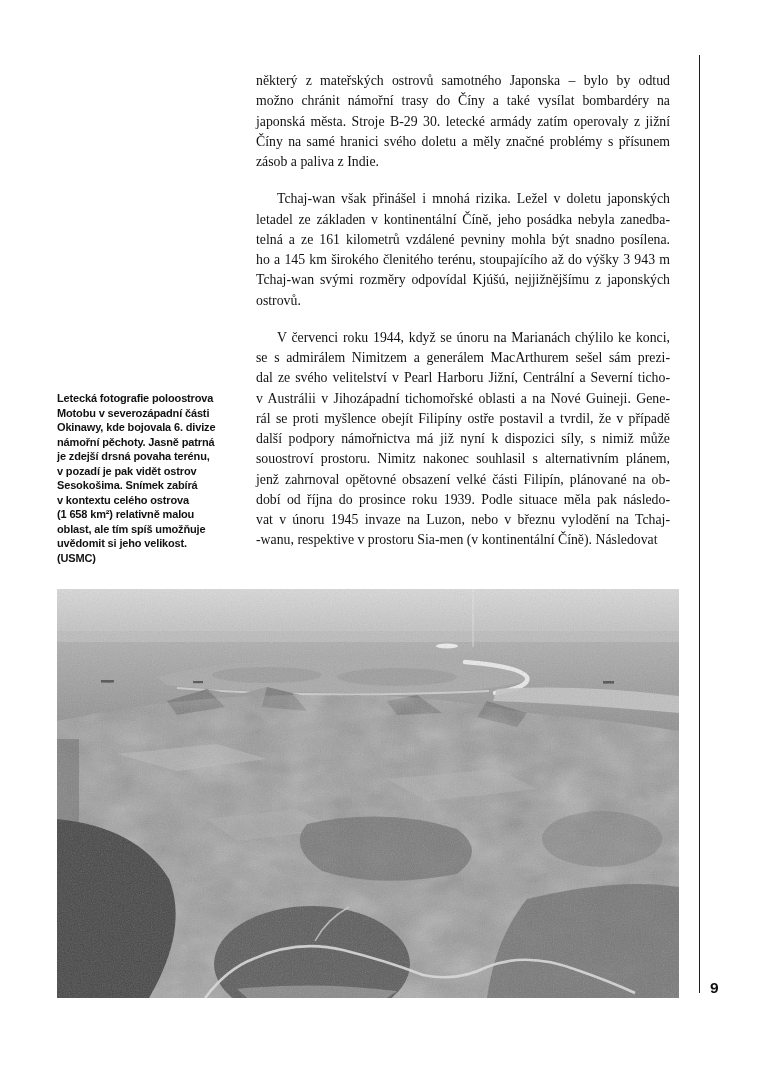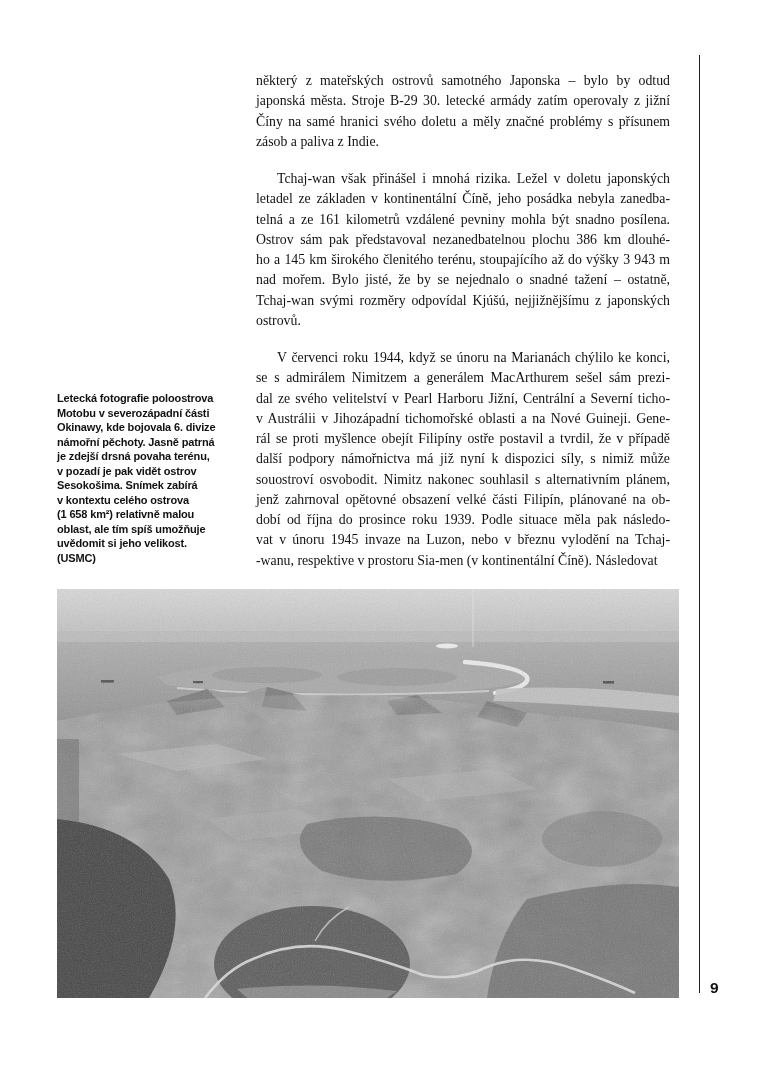--- a/index.html
+++ b/index.html
@@ -45,42 +45,41 @@
       <div class="cap-line">v kontextu celého ostrova</div>
       <div class="cap-line">(1 658 km²) relativně malou</div>
       <div class="cap-line">oblast, ale tím spíš umožňuje</div>
       <div class="cap-line">uvědomit si jeho velikost.</div>
       <div class="cap-line end">(USMC)</div>
     </aside>
 
   <main class="text-col">
     <div class="para">
         <div class="jline">některý z mateřských ostrovů samotného Japonska – bylo by odtud</div>
+        <div class="jline">možno chránit námořní trasy do Číny a také vysílat bombardéry na</div>
         <div class="jline">japonská města. Stroje B-29 30. letecké armády zatím operovaly z jižní</div>
         <div class="jline">Číny na samé hranici svého doletu a měly značné problémy s přísunem</div>
         <div class="jline end">zásob a paliva z Indie.</div>
       </div>
     <div class="para indent">
         <div class="jline">Tchaj-wan však přinášel i mnohá rizika. Ležel v doletu japonských</div>
         <div class="jline">letadel ze základen v kontinentální Číně, jeho posádka nebyla zanedba-</div>
         <div class="jline">telná a ze 161 kilometrů vzdálené pevniny mohla být snadno posílena.</div>
-        <div class="jline">Ostrov sám pak představoval nezanedbatelnou plochu 386 km dlouhé-</div>
         <div class="jline">ho a 145 km širokého členitého terénu, stoupajícího až do výšky 3 943 m</div>
-        <div class="jline">nad mořem. Bylo jisté, že by se nejednalo o snadné tažení – ostatně,</div>
         <div class="jline">Tchaj-wan svými rozměry odpovídal Kjúšú, nejjižnějšímu z japonských</div>
         <div class="jline end">ostrovů.</div>
       </div>
     <div class="para indent">
         <div class="jline">V červenci roku 1944, když se únoru na Marianách chýlilo ke konci,</div>
         <div class="jline">se s admirálem Nimitzem a generálem MacArthurem sešel sám prezi-</div>
         <div class="jline">dal ze svého velitelství v Pearl Harboru Jižní, Centrální a Severní ticho-</div>
         <div class="jline">v Austrálii v Jihozápadní tichomořské oblasti a na Nové Guineji. Gene-</div>
         <div class="jline">rál se proti myšlence obejít Filipíny ostře postavil a tvrdil, že v případě</div>
         <div class="jline">další podpory námořnictva má již nyní k dispozici síly, s nimiž může</div>
-        <div class="jline">souostroví osvobodit. Nimitz nakonec souhlasil s alternativním plánem,</div>
+        <div class="jline">souostroví prostoru. Nimitz nakonec souhlasil s alternativním plánem,</div>
         <div class="jline">jenž zahrnoval opětovné obsazení velké části Filipín, plánované na ob-</div>
         <div class="jline">dobí od října do prosince roku 1939. Podle situace měla pak následo-</div>
         <div class="jline">vat v únoru 1945 invaze na Luzon, nebo v březnu vylodění na Tchaj-</div>
         <div class="jline end">-wanu, respektive v prostoru Sia-men (v kontinentální Číně). Následovat</div>
       </div>
   </main>
 
   <figure class="photo" role="img" aria-label="Black-and-white aerial photograph of the rugged Motobu peninsula on Okinawa; the sea, ships and the flat island of Sesokošima with a white beach rim are visible in the background, hilly terraced terrain and a winding light road in the foreground">
     <svg viewBox="0 0 622 409" preserveAspectRatio="none">
       <defs>

